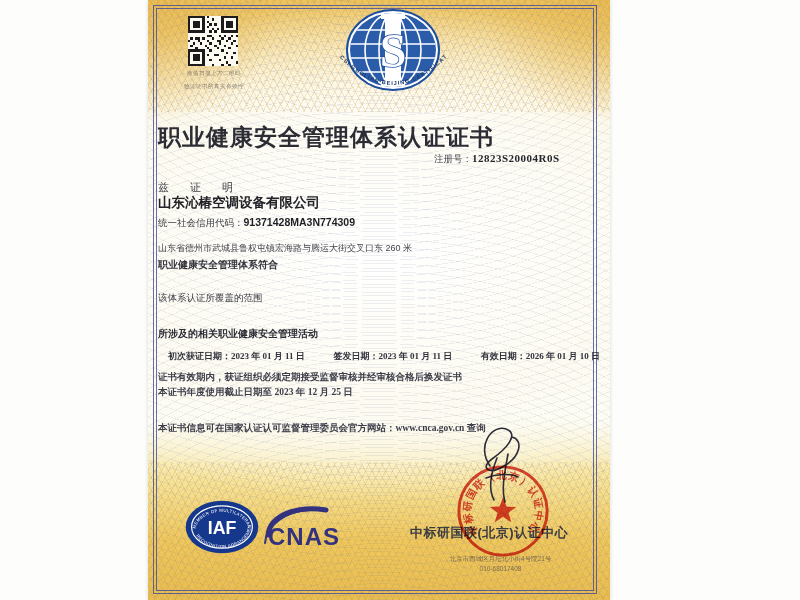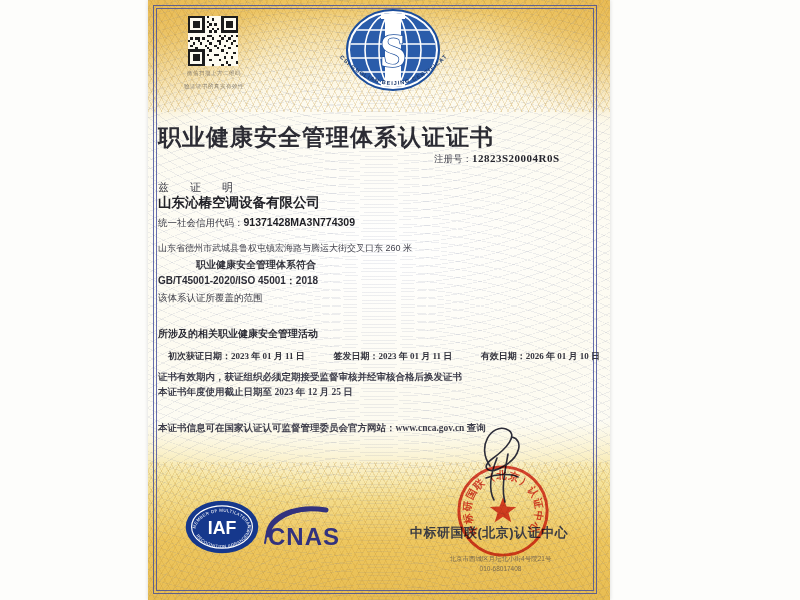--- a/index.html
+++ b/index.html
@@ -22,21 +22,21 @@
   .hatch.bottom{bottom:0;height:138px;}
   .frame{position:absolute;left:5px;top:5px;right:13px;bottom:6px;border:4px double rgba(62,74,154,.8);pointer-events:none;}
   .abs{position:absolute;}
   .cline{position:absolute;left:10px;right:18px;text-align:left;color:#33333d;}
   .title{top:122px;font-size:23px;font-weight:bold;letter-spacing:1px;color:#2c2c34;}
   .certify{top:180px;font-size:11px;letter-spacing:9px;color:#3a3a44;}
   .company{top:194px;font-size:13.5px;font-weight:bold;color:#222228;}
   .credit{top:216px;font-size:9.5px;color:#3a3a44;}
   .credit b{font-size:10.5px;color:#1e1e24;}
   .addr{top:230px;font-size:9px;color:#44444e;margin-top:12px;}
-  .conform{top:258px;font-size:10px;font-weight:bold;color:#33333c;padding-left:38px;}
+  .conform{top:258px;font-size:10px;font-weight:bold;color:#33333c;}
   .standard{top:274px;font-size:10px;font-weight:bold;color:#2d2d36;}
   .scopehead{top:292px;font-size:9.5px;color:#3a3a44;}
   .scope1{top:310px;font-size:10px;font-weight:bold;color:#2d2d36;}
   .scope2{top:327px;font-size:10px;font-weight:bold;color:#2d2d36;}
   .dates{top:350px;left:20px;right:10px;position:absolute;display:flex;justify-content:space-between;
     font-family:"Liberation Serif",serif;font-size:9px;font-weight:bold;color:#33333d;}
   .note{font-family:"Liberation Serif",serif;font-weight:bold;color:#3d3d4a;}
   .n1{top:371px;font-size:9.5px;}
   .n2{top:386px;font-size:9.5px;}
   .n3{top:422px;font-size:9.5px;}
@@ -126,21 +126,20 @@
       <span>注册号：</span><b>12823S20004R0S</b>
     </div>
 
     <div class="cline certify">兹 证 明</div>
     <div class="cline company">山东沁椿空调设备有限公司</div>
     <div class="cline credit">
       <span>统一社会信用代码：</span><b>91371428MA3N774309</b>
     </div>
     <div class="cline addr">山东省德州市武城县鲁权屯镇宏海路与腾运大街交叉口东 260 米</div>
     <div class="cline conform">职业健康安全管理体系符合</div>
-    <div class="cline standard">GB/T45001-2020/ISO 45001：2018</div>
     <div class="cline scopehead">该体系认证所覆盖的范围</div>
     <div class="cline scope2">所涉及的相关职业健康安全管理活动</div>
 
     <div class="dates">
       <span><span>初次获证日期：</span><span>2023 年 01 月 11 日</span></span>
       <span><span>签发日期：</span><span>2023 年 01 月 11 日</span></span>
       <span><span>有效日期：</span><span>2026 年 01 月 10 日</span></span>
     </div>
 
     <div class="cline note n1">证书有效期内，获证组织必须定期接受监督审核并经审核合格后换发证书</div>

